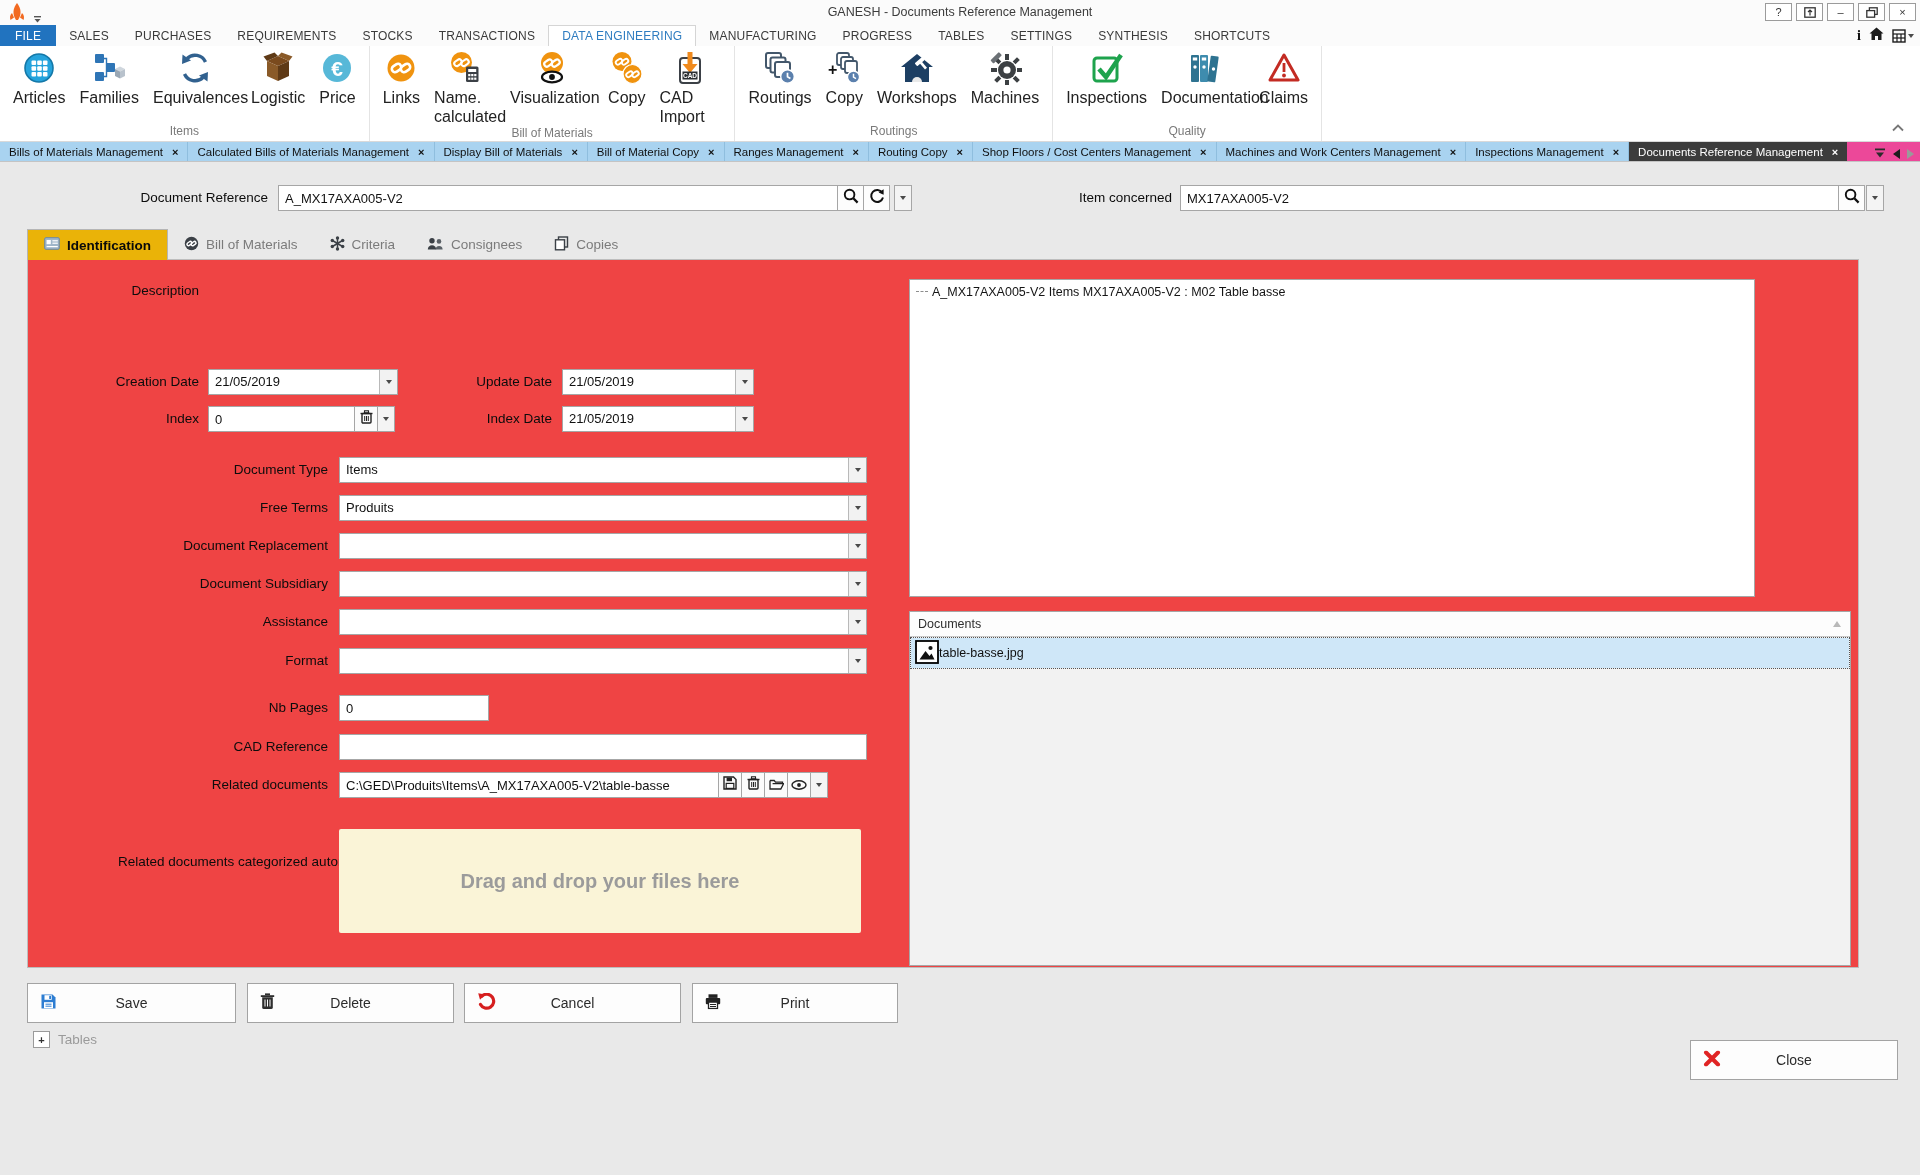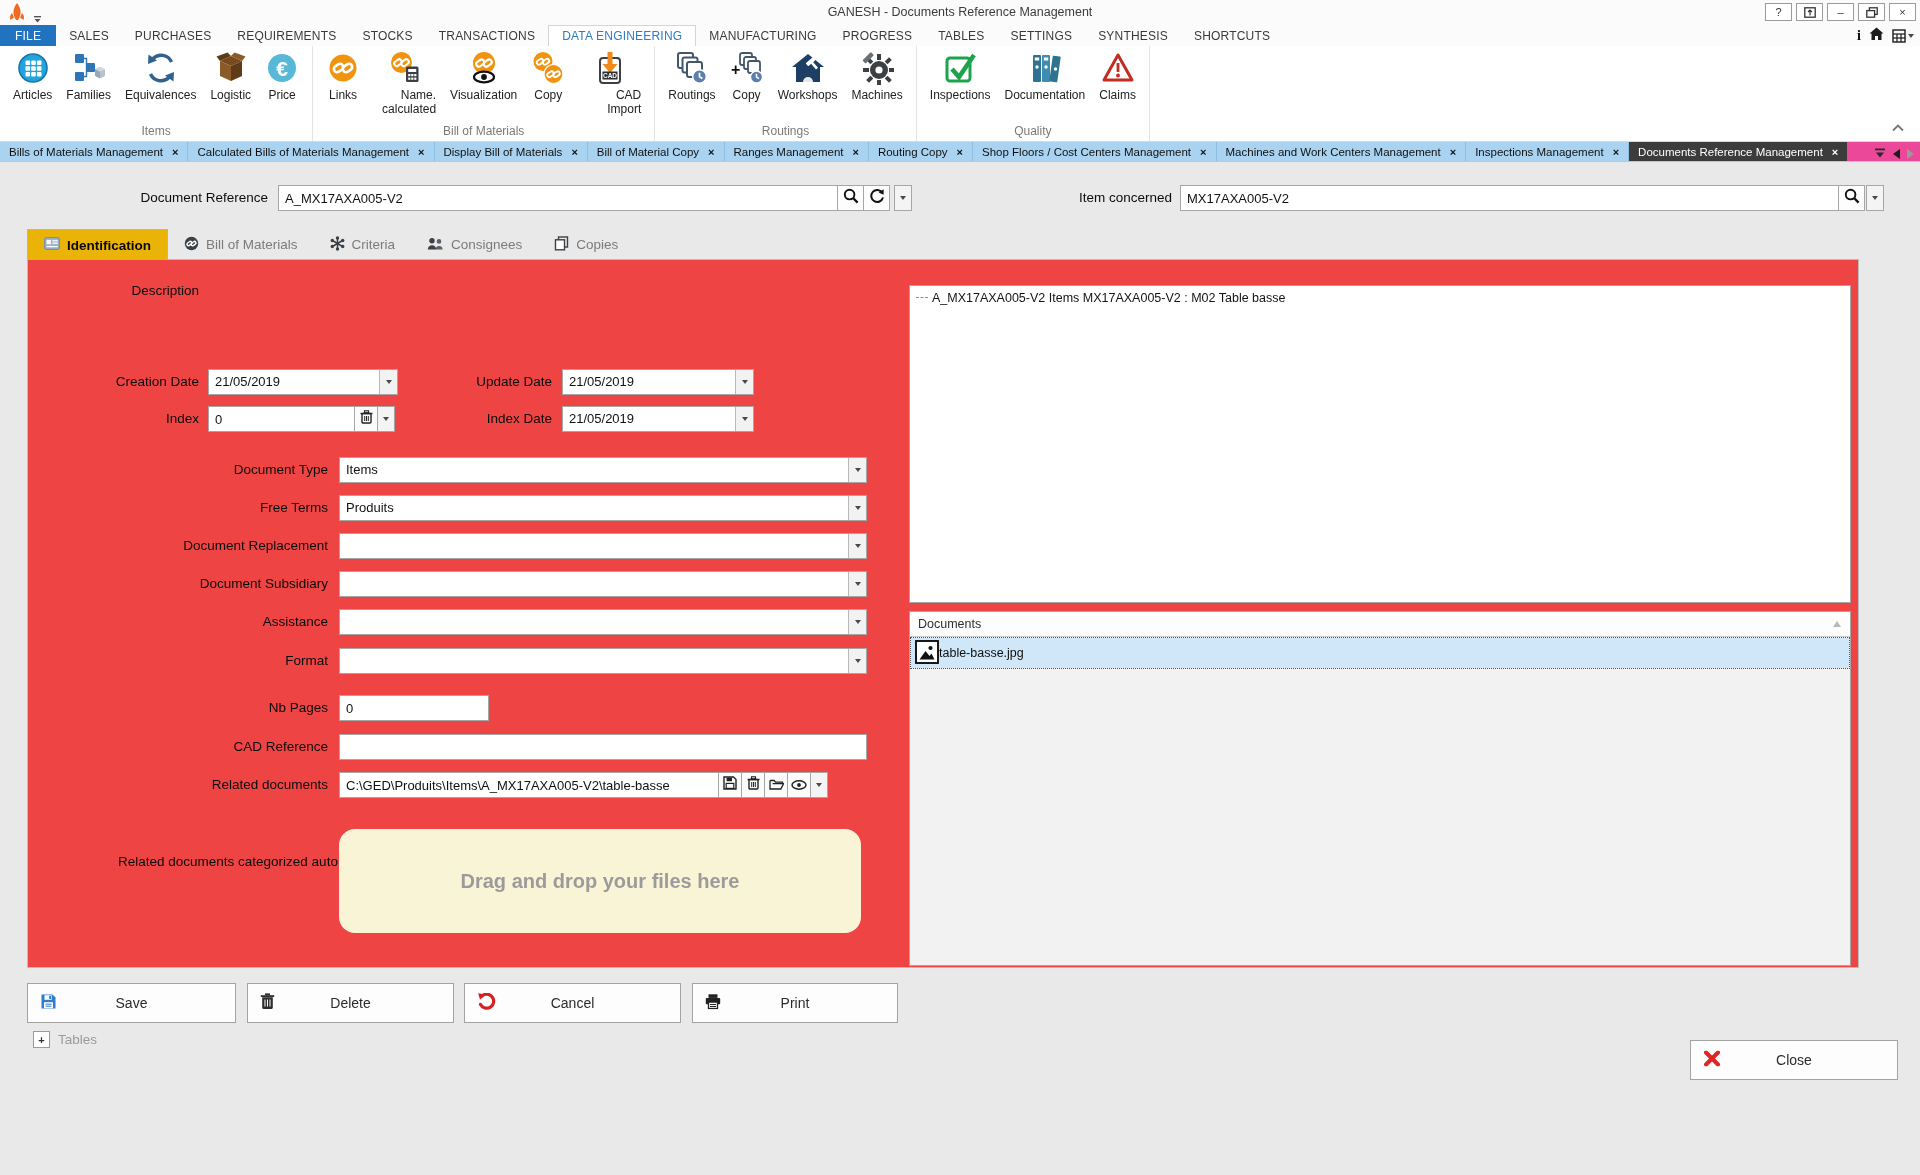--- a/index.html
+++ b/index.html
@@ -18,21 +18,21 @@
   .rtab.active{background:#fff;color:#2e7cc0;border:1px solid #d5d5d5;border-bottom:none}
   .rtab-right{position:absolute;right:6px;top:2px;display:flex;align-items:center;gap:8px;height:17px}
   .info-i{font-weight:900;font-size:14px;color:#111;font-family:"Liberation Serif",serif}
   
   .ribbon-body{position:absolute;left:0;top:46px;width:1920px;height:95px;background:#fff;border-bottom:1px solid #d9d9d9;display:flex}
   .rgroup{display:flex;flex-direction:column;border-right:1px solid #e4e4e4;padding:1px 6px 0}
   .rg-items{display:flex;align-items:flex-start;flex:1}
   .rg-label{text-align:center;color:#7a7a7a;font-size:12px;height:17px;line-height:15px}
   .ri{display:flex;flex-direction:column;align-items:center;padding:3px 7px 0;gap:2px}
   .ri-ico{height:36px;display:flex;align-items:center;justify-content:center}
-  .ri-label{font-size:12px;color:#222;text-align:right;line-height:1.2;max-width:84px}
+  .ri-label{font-size:16px;color:#222;text-align:left;line-height:1.2;max-width:84px}
   .ri-label.narrow{max-width:62px}
   .ribbon-collapse{position:absolute;right:16px;bottom:5px}
   
   .tabstrip{position:absolute;left:0;top:142px;width:1920px;height:20px;background:#ec4899;display:flex;border-bottom:1px solid #c4c4c4;box-sizing:border-box}
   .dtab{display:flex;align-items:center;padding:0 9px;background:#a9d3f0;border-right:1px solid #8fbede;font-size:11.5px;color:#101010;white-space:nowrap}
   .dtab .x{margin-left:9px;font-weight:bold;font-size:11px;color:#111}
   .dtab.active{background:#3c3c3c;color:#fff;border-right:none}
   .dtab.active .x{color:#fff}
   .strip-ctrl{position:absolute;right:6px;top:3px;display:flex;align-items:center;gap:7px}
   .tri-l{width:0;height:0;border-top:5px solid transparent;border-bottom:5px solid transparent;border-right:7px solid #1c1c1c}
@@ -47,21 +47,21 @@
   .ftabs{position:absolute;left:27px;top:229px;height:31px;display:flex;align-items:stretch;z-index:3}
   .ftab{display:flex;align-items:center;gap:7px;padding:0 16px;font-size:13.5px;color:#7b7b7b}
   .ftab.active{background:#eab308;border:1px solid #b5b5b5;border-bottom:none;color:#0a0a0a;font-weight:bold}
   
   .panel{position:absolute;left:27px;top:259px;width:1830px;height:707px;border:1px solid #bdbdbd;box-sizing:content-box;background:#ef4444;z-index:2}
   .combo{position:absolute;height:26px;background:#fff;border:1px solid #a6a6a6;box-sizing:border-box}
   .combo .val{position:absolute;left:6px;top:0;line-height:24px;font-size:13px;color:#111;white-space:nowrap}
   .combo .dd{position:absolute;right:0;top:0;bottom:0;width:17px;background:#f2f2f2;border-left:1px solid #b9b9b9;display:flex;align-items:center;justify-content:center}
   .minibtn{position:absolute;width:24px;height:26px;background:#fbfbfb;border:1px solid #a6a6a6;box-sizing:border-box;display:flex;align-items:center;justify-content:center}
   textarea.desc{position:absolute;resize:none;background:#fff;border:1px solid #a6a6a6;font-family:inherit;font-size:13px;color:#111;padding:4px 6px;box-sizing:border-box;outline:none}
-  .dropzone{position:absolute;background:#faf4d7;border-radius:16px;display:flex;align-items:center;justify-content:center;font-size:20px;font-weight:bold;color:#9b9b9b}
+  .dropzone{position:absolute;background:#faf4d7;border-radius:2px;display:flex;align-items:center;justify-content:center;font-size:20px;font-weight:bold;color:#9b9b9b}
   
   .treebox{position:absolute;background:#fff;border:1px solid #a6a6a6;box-sizing:border-box;font-size:12.5px;color:#141414;padding:5px 4px}
   .tree-dash{display:inline-block;width:12px;border-top:1px dashed #8d8d8d;vertical-align:middle;margin:0 4px 2px 2px}
   .docpanel{position:absolute;background:#f2f2f2;border:1px solid #a6a6a6;box-sizing:border-box}
   .dochead{height:24px;background:#fdfdfd;border-bottom:1px solid #c9c9c9;position:relative;font-size:12.5px;color:#2f2f2f;line-height:24px;padding-left:8px}
   .sortarrow{position:absolute;right:9px;top:9px;width:0;height:0;border-left:4.5px solid transparent;border-right:4.5px solid transparent;border-bottom:6px solid #b9b9b9}
   .filerow{margin:1px;height:30px;background:#cfe7f8;outline:1px dotted #555;display:flex;align-items:center;padding-left:4px;font-size:12.5px;color:#101010}
   
   .bigbtn{position:absolute;height:40px;background:#fdfdfd;border:1px solid #a3a3a3;box-sizing:border-box;display:flex;align-items:center;justify-content:center;font-size:14px;color:#2b2b2b}
   .bigbtn .bico{position:absolute;left:12px;top:50%;transform:translateY(-50%)}
@@ -673,21 +673,21 @@
     </div>
   <div class="ddbtn" style="left:782px;top:512px">
       <i class="tri"></i>
     </div>
 
   <div class="lbl" style="left:90px;width:210px;top:592px;line-height:19px">Related documents categorized automatically</div>
   <div class="dropzone" style="left:311px;top:569px;width:522px;height:104px">
       <span>Drag and drop your files here</span>
     </div>
 
-  <div class="treebox" style="left:881px;top:25px;width:942px;height:318px">
+  <div class="treebox" style="left:881px;top:19px;width:846px;height:318px">
     <span class="tree-dash"></span><span>A_MX17AXA005-V2 Items MX17AXA005-V2 : M02 Table basse</span>
   </div>
 
   <div class="docpanel" style="left:881px;top:351px;width:942px;height:355px">
     <div class="dochead"><span>Documents</span><span class="sortarrow"></span></div>
     <div class="filerow">
       <span><svg width="24" height="24">
             <rect x="1" y="1" width="22" height="22" fill="#fff" stroke="#000" stroke-width="1.8"></rect>
             <polygon points="4.5,19.5 10.5,11 14.5,16 16.5,13.5 19.5,19.5" fill="#111"></polygon>
             <circle cx="15.5" cy="8" r="2.1" fill="#111"></circle>

